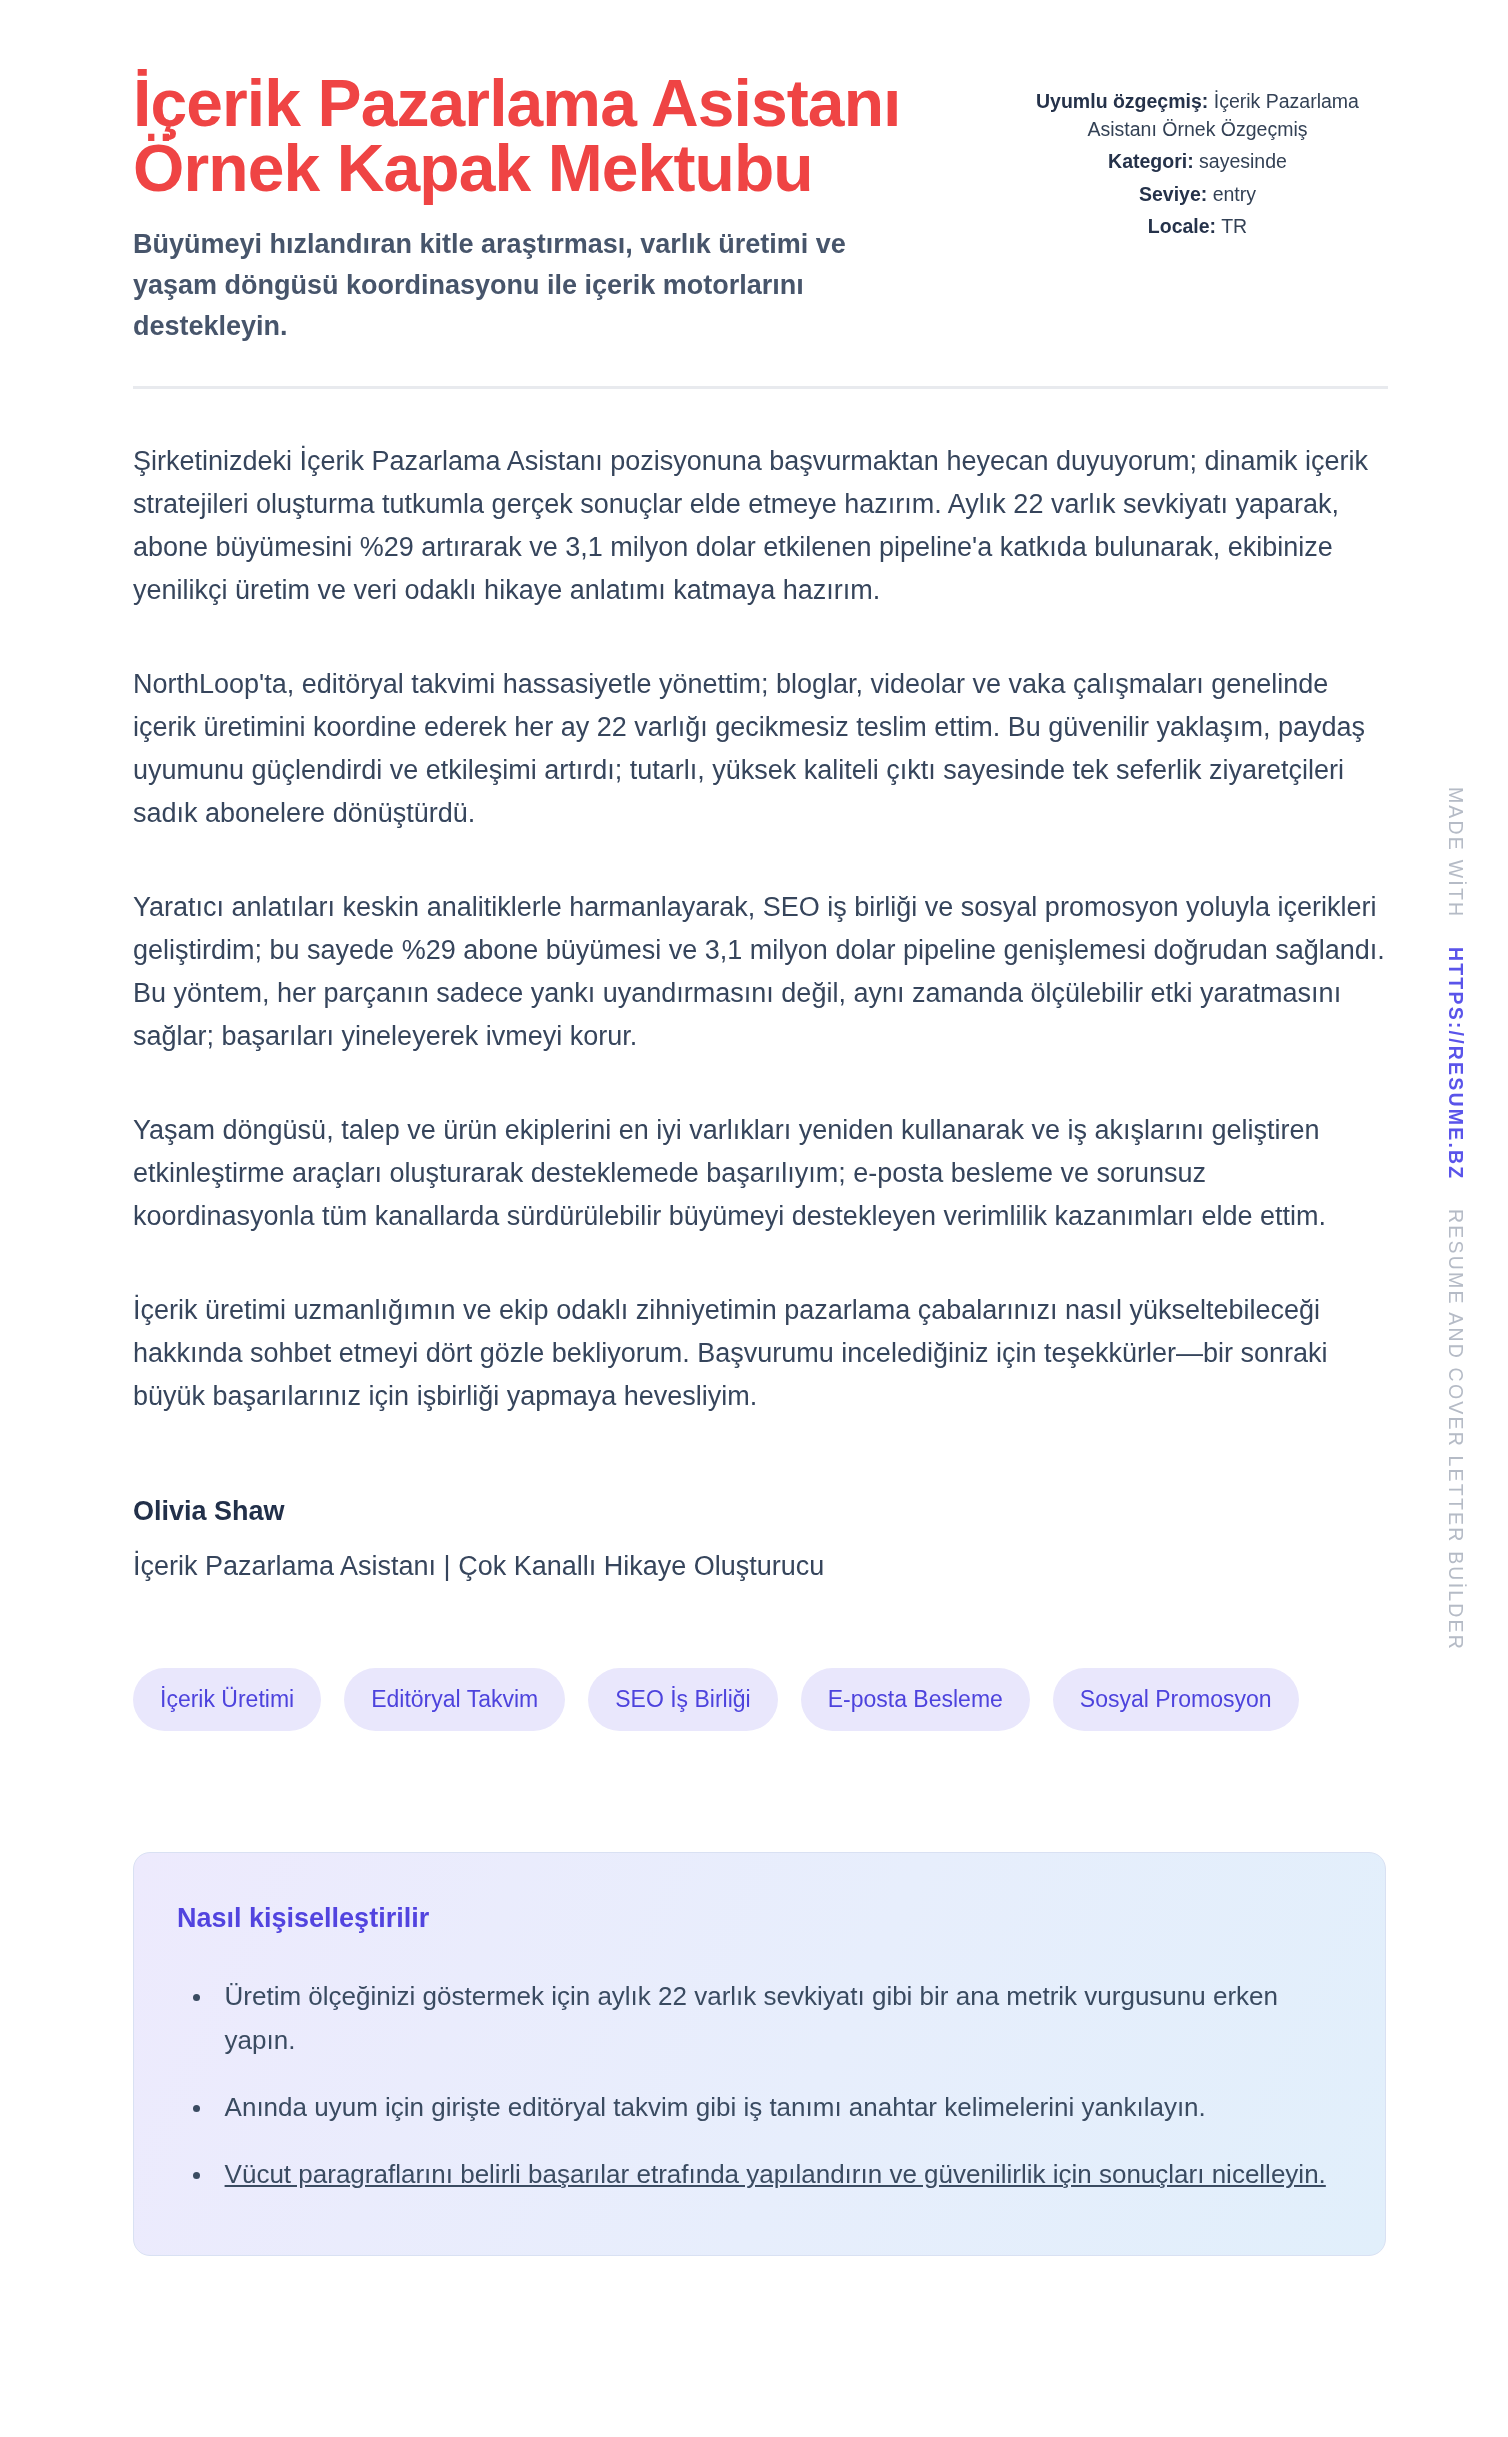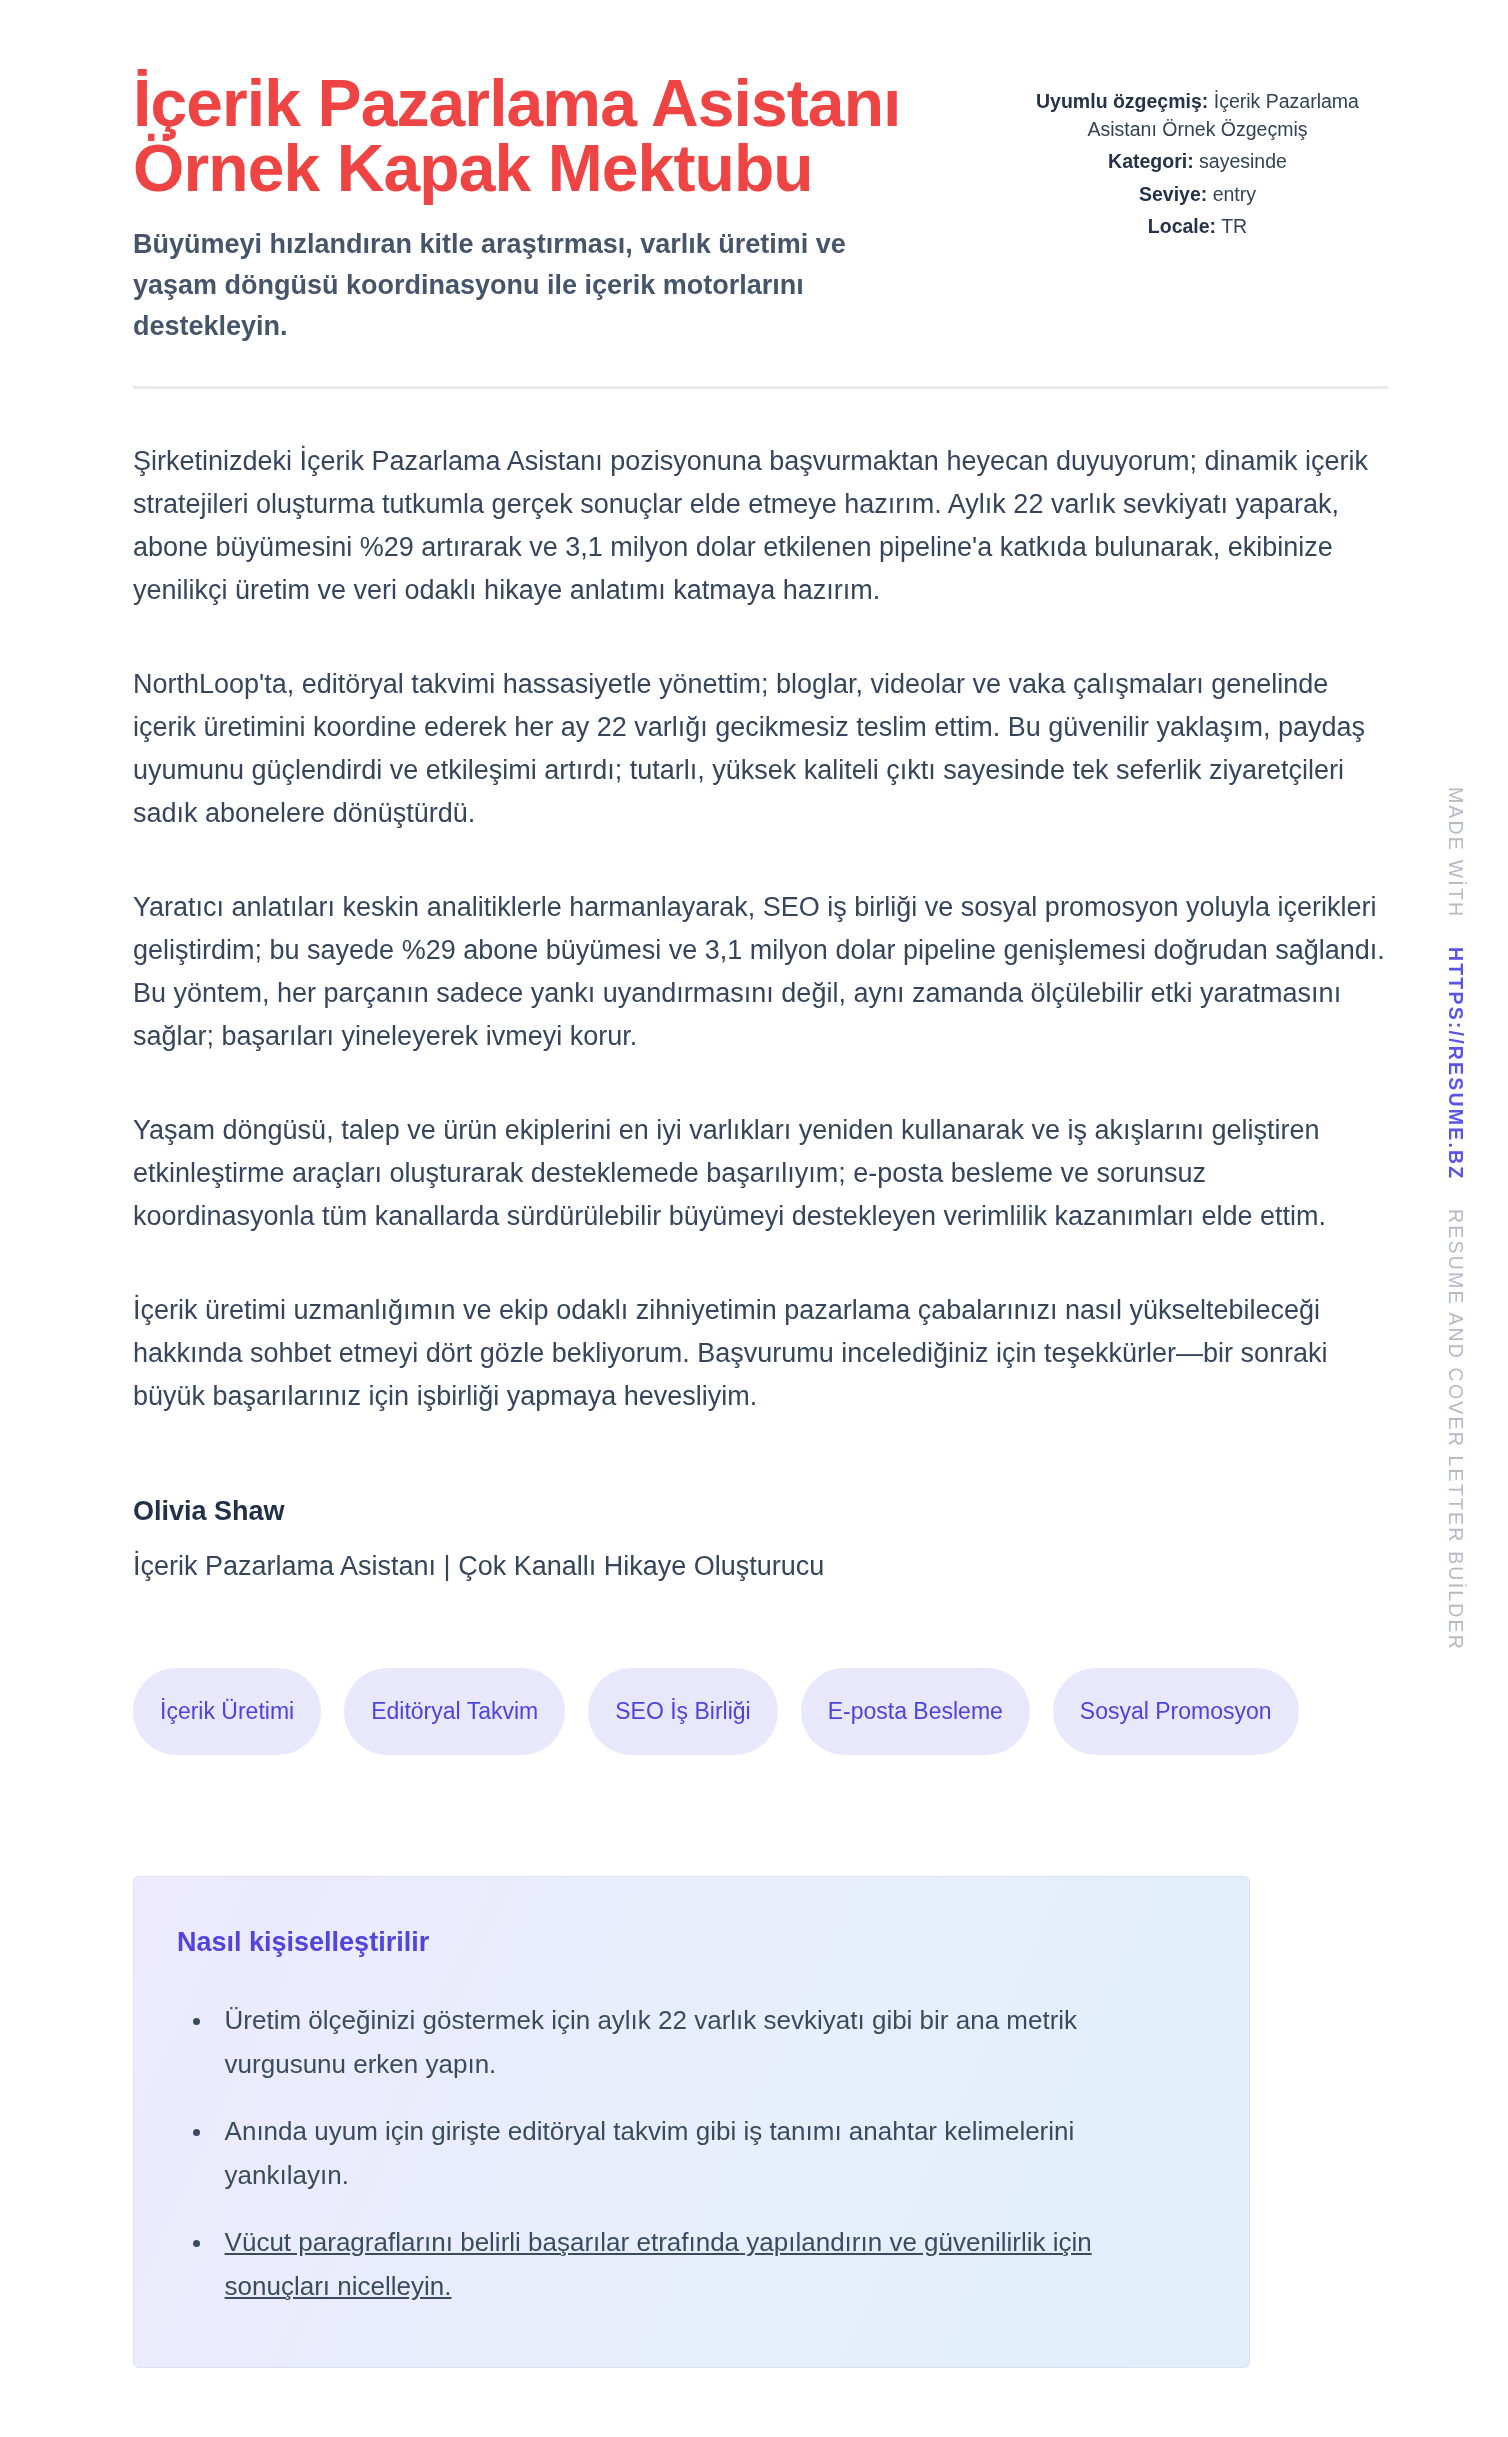--- a/index.html
+++ b/index.html
@@ -33,28 +33,28 @@
   .para{margin:51px 0 0 0;font-size:27px;line-height:43px;color:#36455c;}
 
   .signature{margin-top:76px;}
   .sig-name{font-size:27px;line-height:34px;font-weight:700;color:#22304a;}
   .sig-role{margin-top:21px;font-size:27px;line-height:34px;color:#36455c;}
 
   
   .tags{margin-top:85px;display:flex;gap:23px;}
   .tag{
     background:#e9e7fc;color:#4d43dd;font-size:23px;font-weight:400;
-    height:55px;padding:16px 27px;border-radius:886px;
+    height:55px;padding:4px 27px;border-radius:886px;
     display:inline-flex;align-items:center;white-space:nowrap;
   }
 
   
   .howto{
-    margin-top:121px;box-sizing:border-box;width:1117px;
-    border:1.8px solid #d9e1f3;border-radius:6px;
+    margin-top:121px;box-sizing:border-box;width:1253px;
+    border:1.8px solid #d9e1f3;border-radius:17px;
     background:linear-gradient(115deg,#edeafd 0%,#e7eefc 55%,#e1effb 100%);
     padding:48px 53px 59px 43px;
   }
   .howto-title{font-size:27px;line-height:34px;font-weight:700;color:#5244df;margin:0;}
   .howto-list{margin:39px 0 0 0;padding:0 0 0 37px;}
   .howto-list li{
     font-size:26px;line-height:44px;color:#3a4b61;margin-bottom:23px;
     padding-left:10.6px;
   }
   .howto-list li::marker{color:#3a4b61;font-size:23px;}

